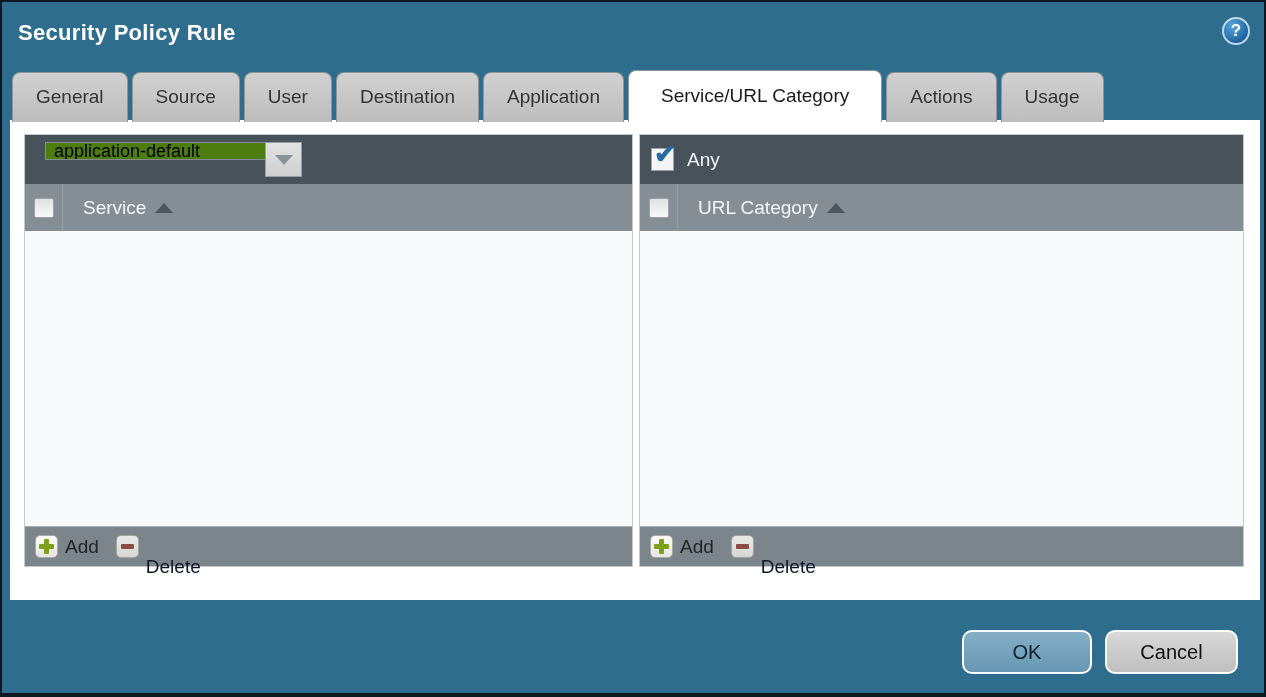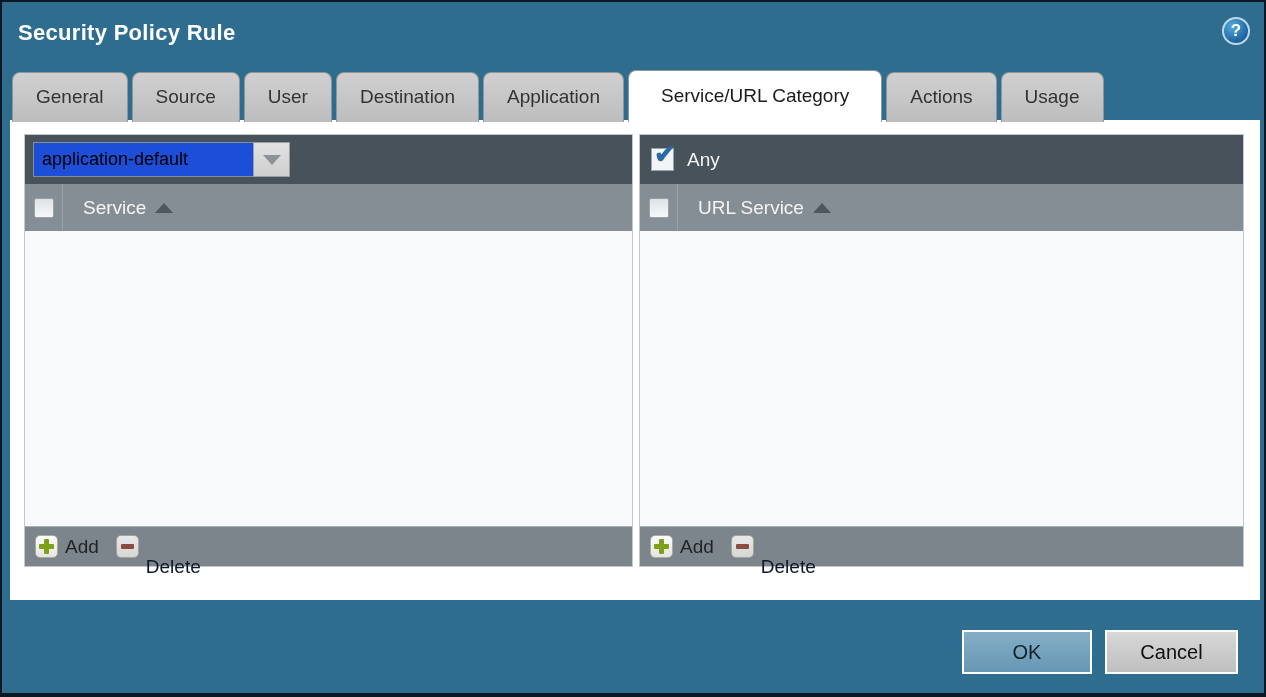--- a/index.html
+++ b/index.html
@@ -59,23 +59,23 @@
   .panel.right { left:629px; width:605px; }
 
   .panel-toolbar {
     height:49px; background:#47525a;
     display:flex; align-items:center; padding-left:8px;
   }
 
   
   .combo { display:flex; height:35px; }
   .combo-input {
-    width:220px; height:35px; border:1px solid #858b8f; border-right:none;
-    background:#1d4ed8; font-size:18px; color:#000000; padding:0 8px;
-    font-family:"Liberation Sans", sans-serif; outline:none;
+    width:220px; height:18px; border:1px solid #858b8f; border-right:none;
+    background:#4d7c0f; font-size:18px; color:#000000; padding:0 8px;
+    font-family:"Liberation Sans", sans-serif; outline:none;margin-left:12px;
   }
   .combo-btn {
     width:37px; height:35px; background:linear-gradient(#e2e2e2,#cfcfcf);
     border:1px solid #9a9fa3; display:flex; align-items:center; justify-content:center;
     cursor:pointer;
   }
   .arrow-down {
     width:0; height:0;
     border-left:9px solid transparent; border-right:9px solid transparent;
     border-top:10px solid #8b9399;
@@ -129,21 +129,21 @@
   .plus-h { position:absolute; width:15px; height:5px; background:#7da11d; border-radius:1px; }
   .plus-v { position:absolute; width:5px; height:15px; background:#7da11d; border-radius:1px; }
   .minus-h { position:absolute; width:13px; height:5px; background:#8e4434; border-radius:1px; }
   .tool-label { font-size:19px; color:#1e2327; }
   .tool-btn.disabled .tool-label { color:#0f172a;margin-top:40px; }
   .tool-btn.disabled .tool-icon { opacity:0.85; }
 
   
   .dialog-buttons { position:absolute; top:628px; right:26px; display:flex; gap:13px; }
   .btn {
-    height:44px; border-radius:0; border:2px solid #ffffff;
+    height:44px; border-radius:10px; border:2px solid #ffffff;
     font-size:20px; font-family:"Liberation Sans", sans-serif; cursor:pointer;
   }
   .btn-ok {
     width:130px; background:linear-gradient(#85aec6,#6697b3); color:#13232d;
   }
   .btn-cancel {
     width:133px; background:linear-gradient(#d8d8d8,#bfbfbf); color:#101010;
   }
 </style>
 </head>
@@ -211,21 +211,21 @@
           <div class="checkbox-any">
             <span class="check">✔</span>
           </div>
           <span class="any-label">Any</span>
         </div>
       </div>
       <div class="grid-header">
         <div class="cb-col">
           <div class="checkbox-plain"></div>
         </div>
-        <span class="col-label">URL Service</span>
+        <span class="col-label">URL Category</span>
         <span class="sort-asc"></span>
       </div>
       <div class="grid-body"></div>
       <div class="grid-footer">
         <div class="tool-btn">
           <span class="tool-icon">
             <span class="plus-h"></span>
             <span class="plus-v"></span>
           </span>
           <span class="tool-label">Add</span>

